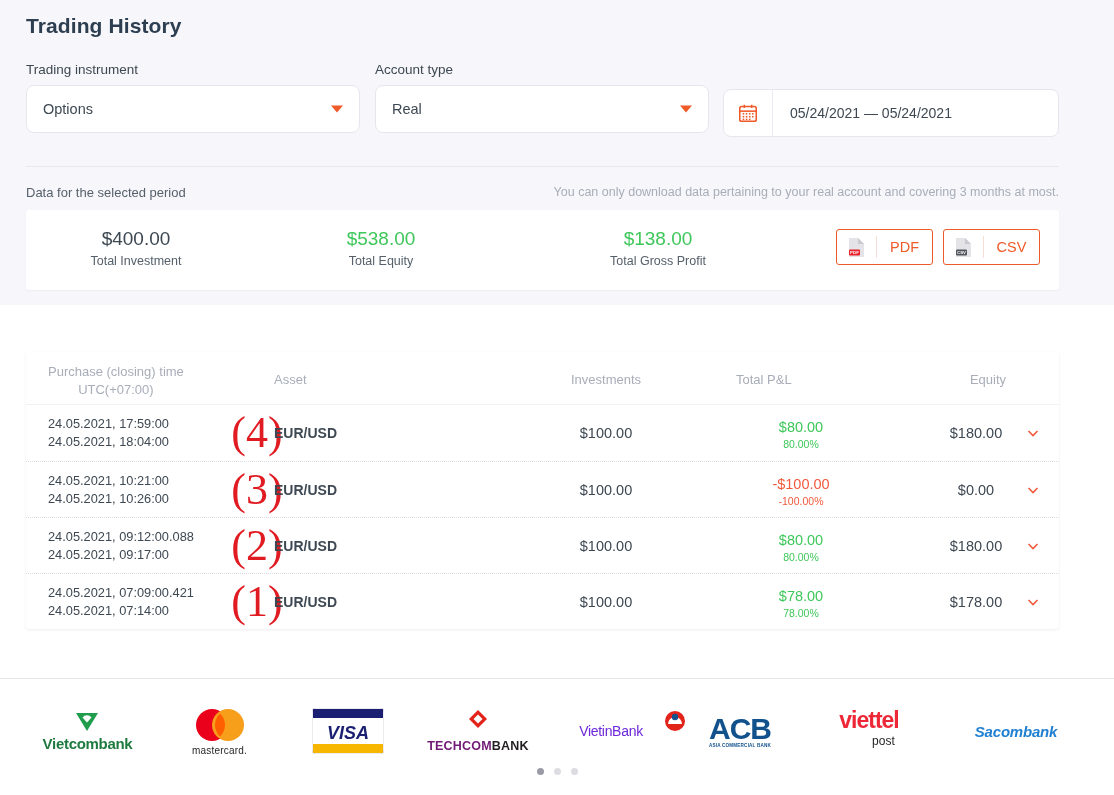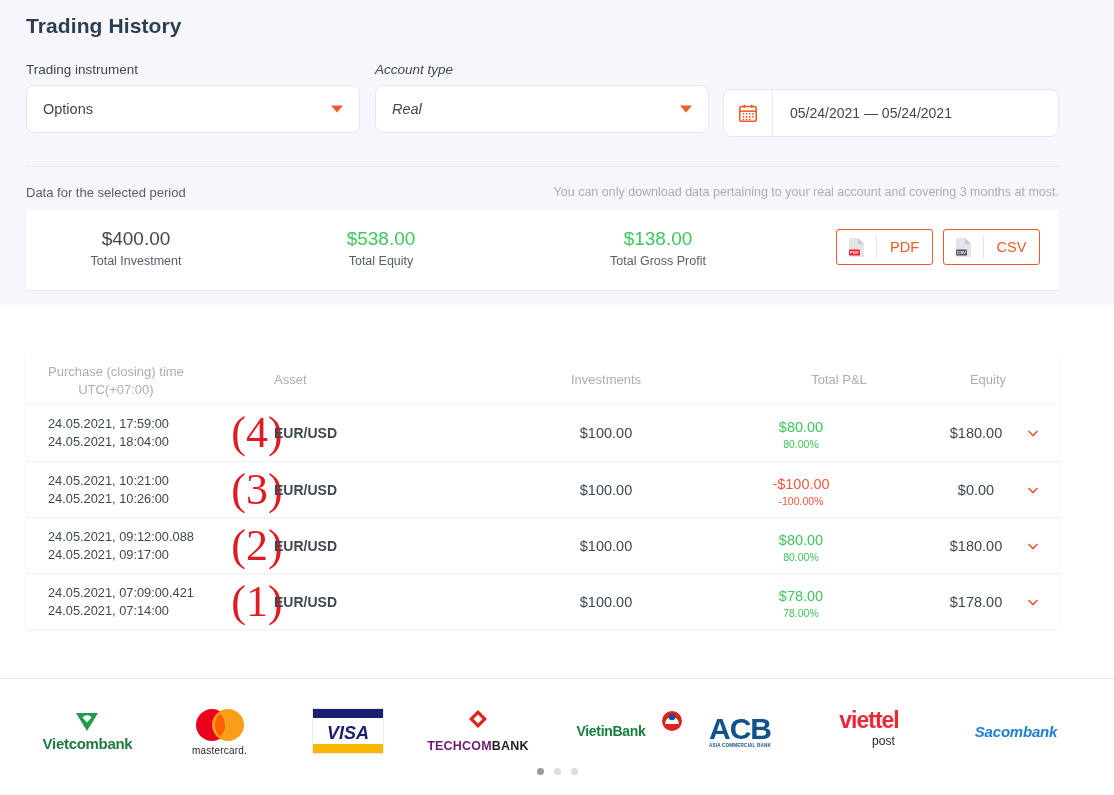--- a/index.html
+++ b/index.html
@@ -31,21 +31,21 @@
     height: 48px; display: flex; align-items: center; padding: 0 16px;
     position: relative; cursor: pointer;
   }
   .select-value { font-size: 14.5px; color: #3d4852; }
   .caret {
     position: absolute; right: 16px; top: 50%; transform: translateY(-50%);
     width: 0; height: 0; border-left: 6px solid transparent;
     border-right: 6px solid transparent; border-top: 7px solid #ef5a29;
   }
   .f-instrument { position: absolute; left: 0; top: 0; width: 334px; }
-  .f-account { position: absolute; left: 349px; top: 0; width: 334px; font-style: italic; }
+  .f-account { position: absolute; left: 349px; top: 0; width: 334px; }
   .f-date { position: absolute; left: 697px; top: 27px; width: 336px; }
   .date-box {
     background: #fff; border: 1px solid #e6e6ee; border-radius: 8px;
     height: 48px; display: flex; align-items: center; cursor: pointer;
   }
   .cal-cell {
     width: 49px; height: 100%; display: flex; align-items: center;
     justify-content: center; border-right: 1px solid #eceaf3; flex: 0 0 49px;
   }
   .date-text { font-size: 14px; color: #3d4852; padding-left: 17px; white-space: nowrap; }
@@ -92,21 +92,21 @@
     position: absolute; left: 26px; top: 352px; width: 1033px; height: 277px;
     background: #fff; border-radius: 3px; box-shadow: 0 1px 3px rgba(40,40,80,.08);
   }
   .thead {
     height: 53px; position: relative; border-bottom: 1px solid #f1f1f6;
   }
   .th { position: absolute; font-size: 13px; color: #a8adb8; }
   .th.c-time   { left: 22px;  top: 11px; line-height: 18px; text-align: center; }
   .th.c-asset  { left: 248px; top: 20px; }
   .th.c-inv    { left: 500px; top: 20px; width: 160px; text-align: center; }
-  .th.c-pl     { left: 748px; top: 20px; width: 130px; text-align: center; }
+  .th.c-pl     { left: 710px; top: 20px; width: 130px; }
   .th.c-eq     { left: 907px; top: 20px; width: 110px; text-align: center; }
 
   .trow { height: 56px; position: relative; }
   .trow + .trow { border-top: 1px dotted #dcdce6; }
   .cell { position: absolute; }
   .c-time-v { left: 22px; top: 10px; font-size: 12.8px; color: #3d4852; line-height: 18px; }
   .c-asset-v { left: 248px; top: 50%; transform: translateY(-50%); font-size: 14px;
                font-weight: bold; color: #3d4852; }
   .c-inv-v { left: 500px; top: 50%; transform: translateY(-50%); width: 160px;
              text-align: center; font-size: 14.5px; color: #3d4852; }
@@ -140,21 +140,21 @@
           align-items: center; justify-content: center; }
 
   .dots { position: absolute; left: 0; top: 768px; width: 1114px;
           display: flex; justify-content: center; gap: 10px; }
   .dot { width: 7px; height: 7px; border-radius: 50%; background: #dcdce2; cursor: pointer; }
   .dot.active { background: #9a9aa6; }
 
   .v-txt { font-size: 15px; font-weight: bold; color: #1f7a3f; letter-spacing: -.3px; }
   .mc-txt { font-size: 10px; color: #231f20; letter-spacing: .2px; margin-top: 2px; }
   .tcb-txt { font-size: 12.5px; font-weight: bold; letter-spacing: .2px; }
-  .vtb-txt { font-size: 14px; font-weight: bold; color: #15803d; letter-spacing: -.3px;}
+  .vtb-txt { font-size: 14px; font-weight: normal; color: #6d28d9; letter-spacing: -.3px;}
   .acb-sub { font-size: 4.6px; font-weight: bold; color: #11518c; letter-spacing: .2px; }
   .viettel-txt { font-size: 23px; font-weight: bold; color: #ee2737; letter-spacing: -1px; }
   .post-txt { font-size: 12px; color: #231f20; }
   .saco-txt { font-size: 15px; font-weight: bold; font-style: italic; color: #1f7fd1;
               letter-spacing: -.2px; }
 </style>
 </head>
 <body>
 
 <div class="page">

